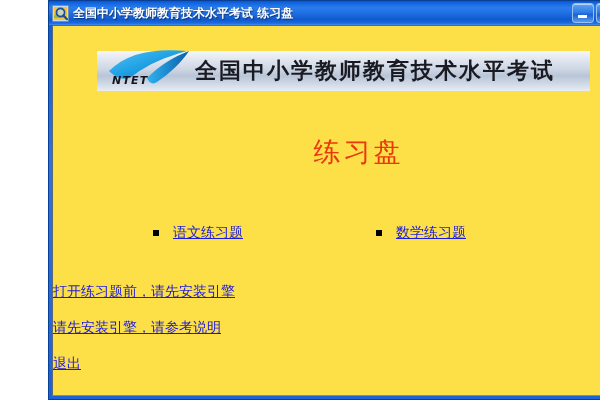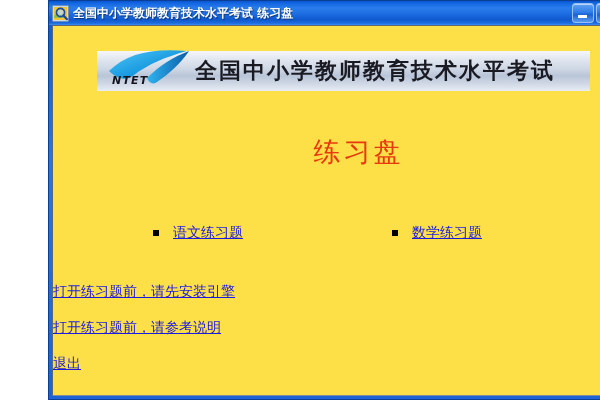--- a/index.html
+++ b/index.html
@@ -181,21 +181,21 @@
     height: 22px;
   }
   .bullet-item {
     position: absolute;
     display: flex;
     align-items: center;
     gap: 14px;
     white-space: nowrap;
   }
   .bullet-item.first { left: 100px; }
-  .bullet-item.second { left: 339px; text-decoration: underline; }
+  .bullet-item.second { left: 323px; text-decoration: underline; }
   .bullet-sq {
     width: 6px;
     height: 6px;
     background: #000000;
     display: inline-block;
     flex: 0 0 6px;
   }
 
   a.lnk, .lnk {
     color: #1a1ae0;
@@ -334,21 +334,21 @@
           <span class="bullet-sq"></span>
           <span class="lnk">数学练习题</span>
         </div>
       </div>
 
       <div class="center-links">
         <div class="row">
           <span class="lnk">打开练习题前，请先安装引擎</span>
         </div>
         <div class="row">
-          <span class="lnk">打开练习题前，请参考说明</span>
+          <span class="lnk">请先安装引擎，请参考说明</span>
         </div>
         <div class="row">
           <span class="lnk">退出</span>
         </div>
       </div>
 
     </div>
 
     <div class="vscroll">
       <div class="sb-btn">

